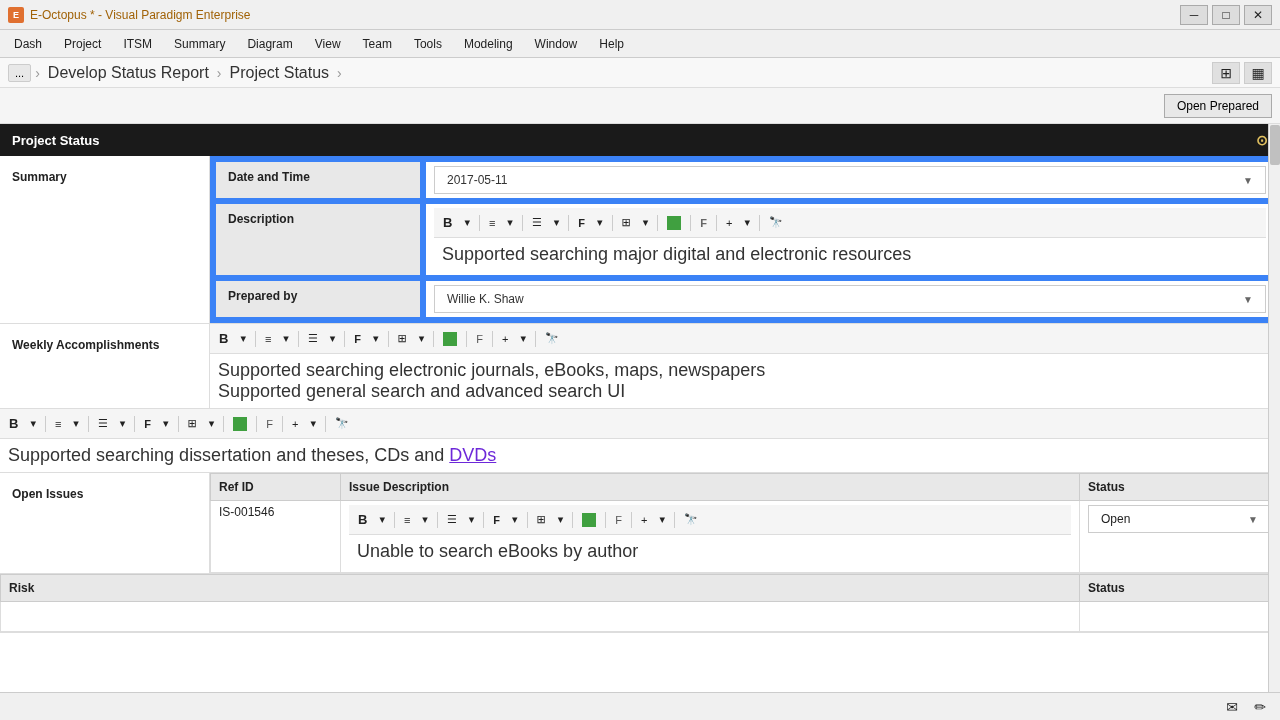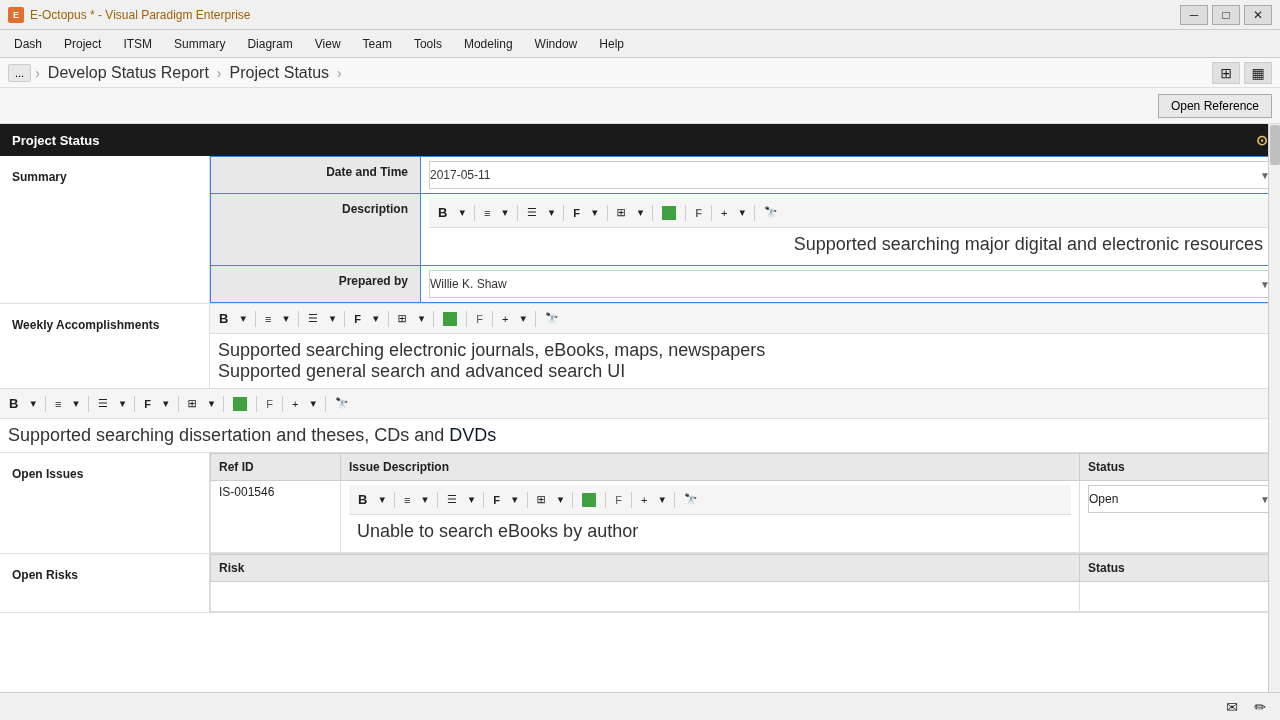--- a/index.html
+++ b/index.html
@@ -88,31 +88,31 @@
       font-size: 13px;
       font-weight: bold;
       display: flex;
       align-items: center;
       justify-content: space-between;
     }
     .section-header-icon { color: #e0c060; font-size: 14px; }
 
     
     .form-table { width: 100%; border-collapse: collapse; }
-    .form-table td { border: 1px solid #3b82f6; vertical-align: top; text-align: right; }
+    .form-table td { border: 6px solid #3b82f6; vertical-align: top; }
     .field-label-cell {
       background: #e8e8e8;
       padding: 8px 12px;
       font-weight: bold;
       width: 210px;
       font-size: 12px;
       vertical-align: middle;
     }
     .field-value-cell { padding: 4px 8px; background: white; }
-    .field-input-row { display: flex; align-items: center; justify-content: space-between; border: 1px solid #ccc; padding: 4px 0; background: white; min-height: 28px; gap: 32px; }
+    .field-input-row { display: flex; align-items: center; justify-content: space-between; border: 1px solid #ccc; padding: 4px 12px; background: white; min-height: 28px; gap: 32px; }
     .field-input-text { font-size: 12px; color: #333; }
     .dropdown-arrow { color: #666; font-size: 10px; }
 
     
     .editor-toolbar { display: flex; align-items: center; gap: 2px; padding: 4px 4px; background: #f5f5f5; border-bottom: 1px solid #ddd; flex-wrap: wrap; }
     .tb-btn { display: inline-flex; align-items: center; padding: 2px 4px; cursor: pointer; font-size: 11px; border-radius: 2px; border: 1px solid transparent; }
     .tb-bold { font-weight: bold; font-size: 13px; }
     .tb-separator { width: 1px; height: 16px; background: #ccc; margin: 0 2px; }
     .tb-green-sq { width: 14px; height: 14px; background: #40a040; }
 
@@ -157,21 +157,21 @@
       border-left: 1px solid #ccc;
       bottom: 28px;
     }
     .scrollbar-thumb {
       width: 10px;
       height: 40px;
       background: #c0c0c0;
       margin: 1px;
       border-radius: 2px;
     }
-    .link-text { color: #0f172a; cursor: pointer; }
+    .link-text { color: #6d28d9; text-decoration: underline; cursor: pointer; }
   </style>
 </head>
 <body>
 
 <div class="title-bar">
   <div class="title-bar-left">
     <div class="title-bar-icon">E</div>
     <span class="title-bar-text">E-Octopus * - Visual Paradigm Enterprise</span>
   </div>
   <div class="title-bar-controls">
@@ -204,21 +204,21 @@
     <span class="breadcrumb-item">Project Status</span>
     <span class="breadcrumb-sep">›</span>
   </div>
   <div class="breadcrumb-right">
     <div class="breadcrumb-icon-btn">⊞</div>
     <div class="breadcrumb-icon-btn">▦</div>
   </div>
 </div>
 
 <div class="toolbar-area">
-  <button class="open-ref-btn">Open Reference</button>
+  <button class="open-ref-btn">Open Prepared</button>
 </div>
 
 <div class="main-content">
 
   <div class="section-header">
     <span>Project Status</span>
     <span class="section-header-icon">⊙</span>
   </div>
 
   <div class="section-row">
@@ -405,21 +405,20 @@
                 <span class="dropdown-arrow">▼</span>
               </div>
             </td>
           </tr>
         </tbody>
       </table>
     </div>
   </div>
 
   <div class="section-row">
-    <div class="section-label">Open Risks</div>
     <div class="section-content">
       <table class="issues-table">
         <thead>
           <tr>
             <th>Risk</th>
             <th class="status-col">Status</th>
           </tr>
         </thead>
         <tbody>
           <tr>

